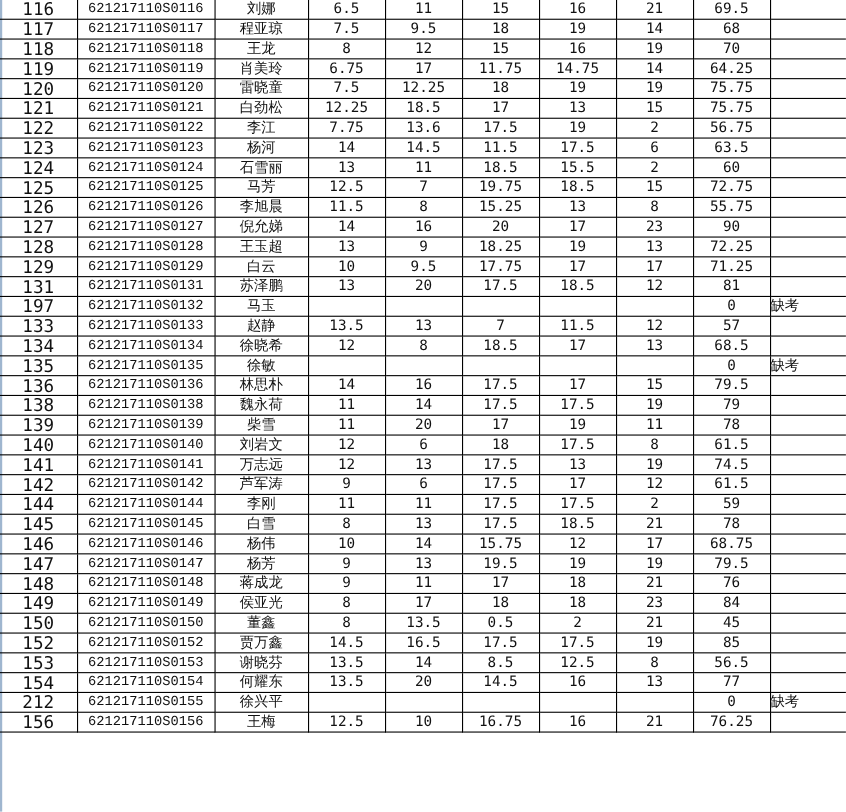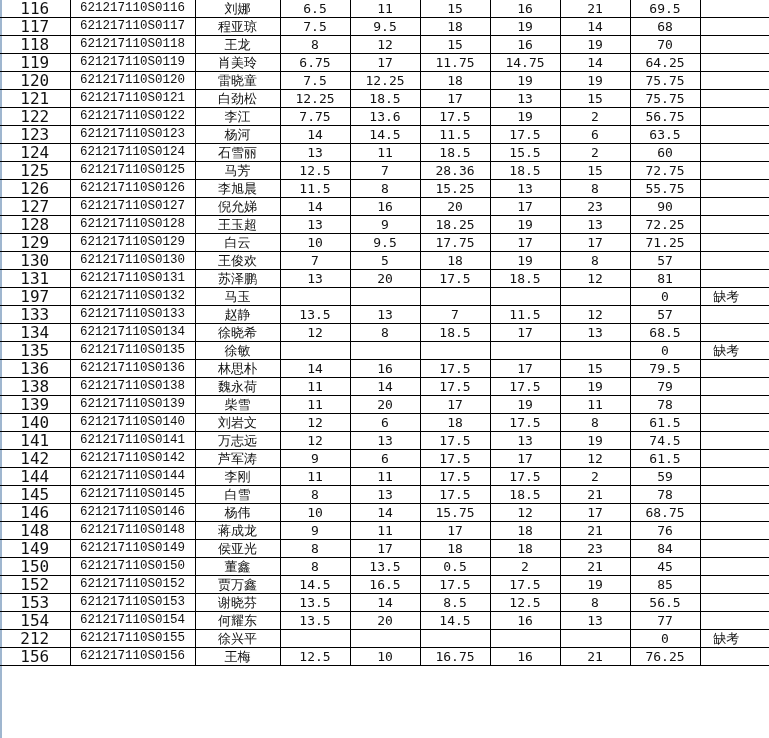--- a/index.html
+++ b/index.html
@@ -14,21 +14,21 @@
     border: 1px solid #000;
     height: 17px; padding: 0;
     text-align: center; vertical-align: middle;
     font-family: "DejaVu Sans Mono", "Liberation Mono", monospace;
     font-size: 13px; line-height: 17px; color: #111;
     white-space: nowrap; overflow: hidden;
   }
   table.sheet td.c-idx { border-left: none; font-size: 16px; }
   table.sheet td.c-id { font-family: Liberation Mono, monospace; font-size: 12.5px; }
   table.sheet td.c-name { font-family: "DejaVu Sans", sans-serif; font-size: 13px; margin-left: 36px; }
-  table.sheet td.c-note { border-right: none; text-align: center; padding-right: 18px; font-family: "DejaVu Sans", sans-serif; }
+  table.sheet td.c-note { border-right: none; text-align: left; padding-right: 18px; font-family: "DejaVu Sans", sans-serif; }
 </style>
 </head>
 <body>
 
 <div class="left-strip"></div>
 
 <table class="sheet">
   <colgroup>
     <col style="width:70px">
       <col style="width:125px">
@@ -149,21 +149,21 @@
         <td class="c-num">2</td>
         <td class="c-num">60</td>
         <td class="c-note"></td>
       </tr>
       <tr>
         <td class="c-idx">125</td>
         <td class="c-id">621217110S0125</td>
         <td class="c-name">马芳</td>
         <td class="c-num">12.5</td>
         <td class="c-num">7</td>
-        <td class="c-num">28.36</td>
+        <td class="c-num">19.75</td>
         <td class="c-num">18.5</td>
         <td class="c-num">15</td>
         <td class="c-num">72.75</td>
         <td class="c-note"></td>
       </tr>
       <tr>
         <td class="c-idx">126</td>
         <td class="c-id">621217110S0126</td>
         <td class="c-name">李旭晨</td>
         <td class="c-num">11.5</td>
@@ -204,32 +204,20 @@
         <td class="c-name">白云</td>
         <td class="c-num">10</td>
         <td class="c-num">9.5</td>
         <td class="c-num">17.75</td>
         <td class="c-num">17</td>
         <td class="c-num">17</td>
         <td class="c-num">71.25</td>
         <td class="c-note"></td>
       </tr>
       <tr>
-        <td class="c-idx">130</td>
-        <td class="c-id">621217110S0130</td>
-        <td class="c-name">王俊欢</td>
-        <td class="c-num">7</td>
-        <td class="c-num">5</td>
-        <td class="c-num">18</td>
-        <td class="c-num">19</td>
-        <td class="c-num">8</td>
-        <td class="c-num">57</td>
-        <td class="c-note"></td>
-      </tr>
-      <tr>
         <td class="c-idx">131</td>
         <td class="c-id">621217110S0131</td>
         <td class="c-name">苏泽鹏</td>
         <td class="c-num">13</td>
         <td class="c-num">20</td>
         <td class="c-num">17.5</td>
         <td class="c-num">18.5</td>
         <td class="c-num">12</td>
         <td class="c-num">81</td>
         <td class="c-note"></td>
@@ -381,20 +369,32 @@
       <tr>
         <td class="c-idx">146</td>
         <td class="c-id">621217110S0146</td>
         <td class="c-name">杨伟</td>
         <td class="c-num">10</td>
         <td class="c-num">14</td>
         <td class="c-num">15.75</td>
         <td class="c-num">12</td>
         <td class="c-num">17</td>
         <td class="c-num">68.75</td>
+        <td class="c-note"></td>
+      </tr>
+      <tr>
+        <td class="c-idx">147</td>
+        <td class="c-id">621217110S0147</td>
+        <td class="c-name">杨芳</td>
+        <td class="c-num">9</td>
+        <td class="c-num">13</td>
+        <td class="c-num">19.5</td>
+        <td class="c-num">19</td>
+        <td class="c-num">19</td>
+        <td class="c-num">79.5</td>
         <td class="c-note"></td>
       </tr>
       <tr>
         <td class="c-idx">148</td>
         <td class="c-id">621217110S0148</td>
         <td class="c-name">蒋成龙</td>
         <td class="c-num">9</td>
         <td class="c-num">11</td>
         <td class="c-num">17</td>
         <td class="c-num">18</td>

